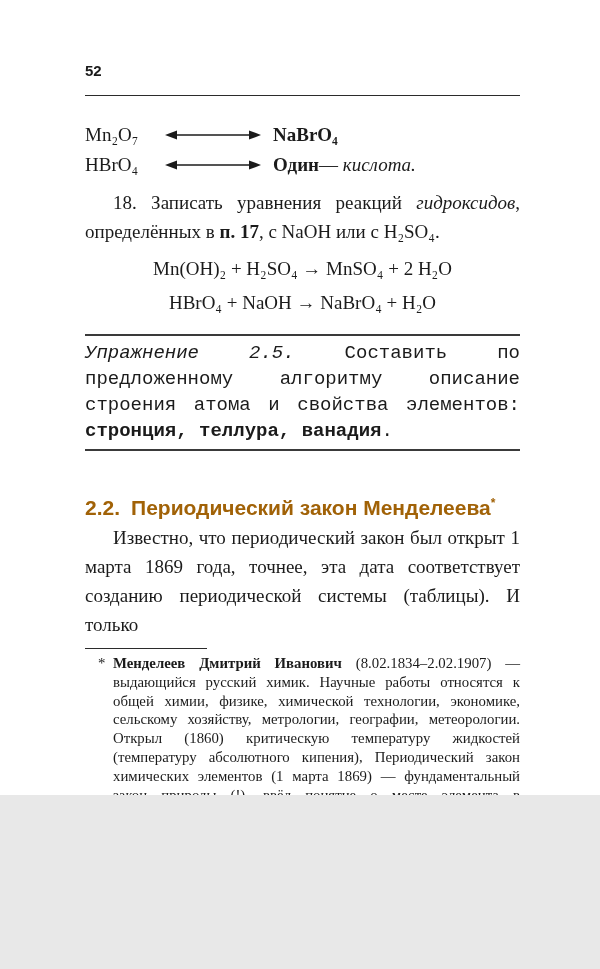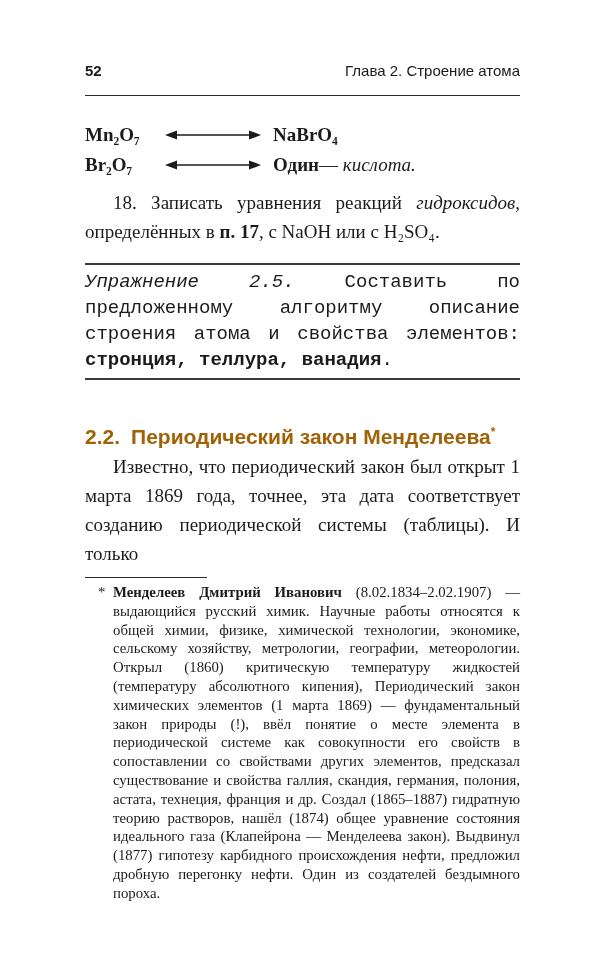--- a/index.html
+++ b/index.html
@@ -1,38 +1,38 @@
 <!DOCTYPE html>
 <html lang="ru"><head>
 <meta charset="utf-8">
 <style>
   * { margin: 0; padding: 0; box-sizing: border-box; }
   html, body { background: #e8e8e8; }
   .page {
-    width: 600px; height: 969px;
+    width: 600px; height: 795px;
     background: #ffffff;
     color: #1b1b1b;
     padding: 62px 80px 12px 85px;
     font-family: "Liberation Serif", "DejaVu Serif", serif;
     position: relative;
     overflow: hidden;
   }
   
   .runhead {
     display: flex; justify-content: space-between; align-items: baseline;
     font-family: "Liberation Sans", "DejaVu Sans", sans-serif;
     font-size: 15px; line-height: 18px; color: #1a1a1a;
   }
   .runhead .pagenum { font-weight: bold; }
   .runhead-rule { border: 0; border-top: 1.6px solid #2b2b2b; margin-top: 15px; }
 
   
   .formulas { margin-top: 24px; }
   .formula-row { display: flex; align-items: center; height: 30px; font-size: 19px; }
-  .formula-row .oxide { font-weight: bold; min-width: 78px; }
+  .formula-row .oxide { font-weight: normal; min-width: 78px; }
   .formula-row .arrow { width: 96px; margin: 0 12px 0 2px; display: flex; align-items: center; }
   .formula-row .acid { font-weight: bold; }
   .formula-row .desc { font-weight: normal; }
 
   .para {
     font-size: 19px; line-height: 29px; text-align: justify;
     margin-top: 8px;
   }
   .para.indent { text-indent: 28px; }
 
@@ -74,52 +74,55 @@
   .seg-b { font-weight: bold; }
   .seg-i { font-style: italic; }
 </style>
 </head>
 <body>
 
 <div class="page">
 
   <div class="runhead">
     <span class="pagenum">52</span>
-    <span class="chapter">Глава 2. Строение атома</span>
   </div>
   <hr class="runhead-rule">
 
   <div class="formulas">
     <div class="formula-row">
       <span class="oxide">Mn₂O₇</span>
       <span class="arrow">
         <svg width="96" height="12" viewBox="0 0 96 12">
             <line x1="9" y1="6" x2="87" y2="6" stroke="#1b1b1b" stroke-width="1.7"></line>
             <polygon points="0,6 12,1.4 12,10.6" fill="#1b1b1b"></polygon>
             <polygon points="96,6 84,1.4 84,10.6" fill="#1b1b1b"></polygon>
           </svg>
       </span>
       <span class="acid">NaBrO₄</span>
     </div>
     <div class="formula-row">
-      <span class="oxide">Br₂O₇</span>
+      <span class="oxide">HBrO₄</span>
       <span class="arrow">
         <svg width="96" height="12" viewBox="0 0 96 12">
             <line x1="9" y1="6" x2="87" y2="6" stroke="#1b1b1b" stroke-width="1.7"></line>
             <polygon points="0,6 12,1.4 12,10.6" fill="#1b1b1b"></polygon>
             <polygon points="96,6 84,1.4 84,10.6" fill="#1b1b1b"></polygon>
           </svg>
       </span>
       <span class="acid">Один</span>
       <span class="desc"><span> — </span><span class="seg-i">кислота.</span></span>
     </div>
   </div>
 
   <p class="para indent"><span>18. Записать уравнения реакций </span><span class="seg-i">гидроксидов</span><span>, определённых в </span><span class="seg-b">п. 17</span><span>, с NaOH или с H₂SO₄.</span></p>
 
+  <div class="equations">
+    <div class="equation">Mn(OH)₂ + H₂SO₄ → MnSO₄ + 2 H₂O</div>
+    <div class="equation">HBrO₄ + NaOH → NaBrO₄ + H₂O</div>
+  </div>
 
   <div class="exercise"><span class="seg-i">Упражнение 2.5.</span><span> Составить по предложенному алгоритму описание строения атома и свойства элементов: </span><span class="seg-b">стронция, теллура, ванадия</span><span>.</span></div>
 
   <h2 class="section-head"><span class="num">2.2.</span><span>Периодический закон Менделеева</span><sup>*</sup></h2>
 
   <p class="para indent intro">Известно, что периодический закон был открыт 1 марта 1869 года, точнее, эта дата соответствует созданию периодической системы (таблицы). И только</p>
 
   <hr class="footnote-sep">
 
   <div class="footnote">

